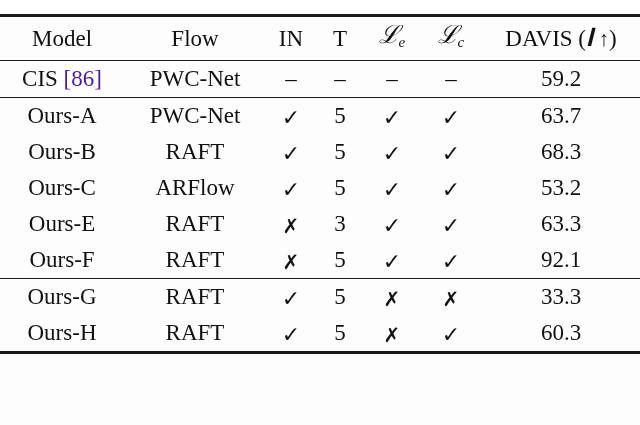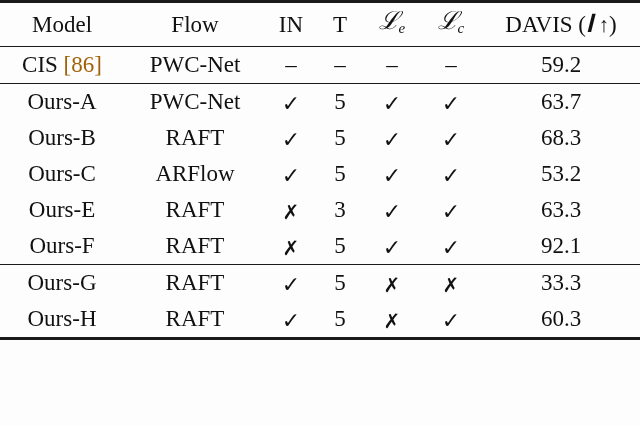--- a/index.html
+++ b/index.html
@@ -21,20 +21,21 @@
     height: 425px;
     background: #fdfdfd;
   }
 
   table.ablation {
     width: 640px;
     border-collapse: collapse;
     table-layout: fixed;
     font-size: 23px;
     color: #111111;
+    margin-top: 14px;
   }
 
   
   col.c-model  { width: 124px; }
   col.c-flow   { width: 142px; }
   col.c-in     { width: 50px; }
   col.c-t      { width: 48px; }
   col.c-le     { width: 56px; }
   col.c-lc     { width: 62px; }
   col.c-davis  { width: 158px; }
@@ -65,21 +66,21 @@
   tr.bottomrule-row td {
     height: 4px;
     line-height: 4px;
     font-size: 0;
   }
 
   .bold { font-weight: bold; }
 
   
   .cite {
-    color: #a16207;
+    color: #4c1d95;
   }
 
   
   .cal {
     font-family: "Liberation Serif", "DejaVu Serif", serif;
     font-style: italic;
     font-size: 25px;
   }
   .sub {
     font-style: italic;

